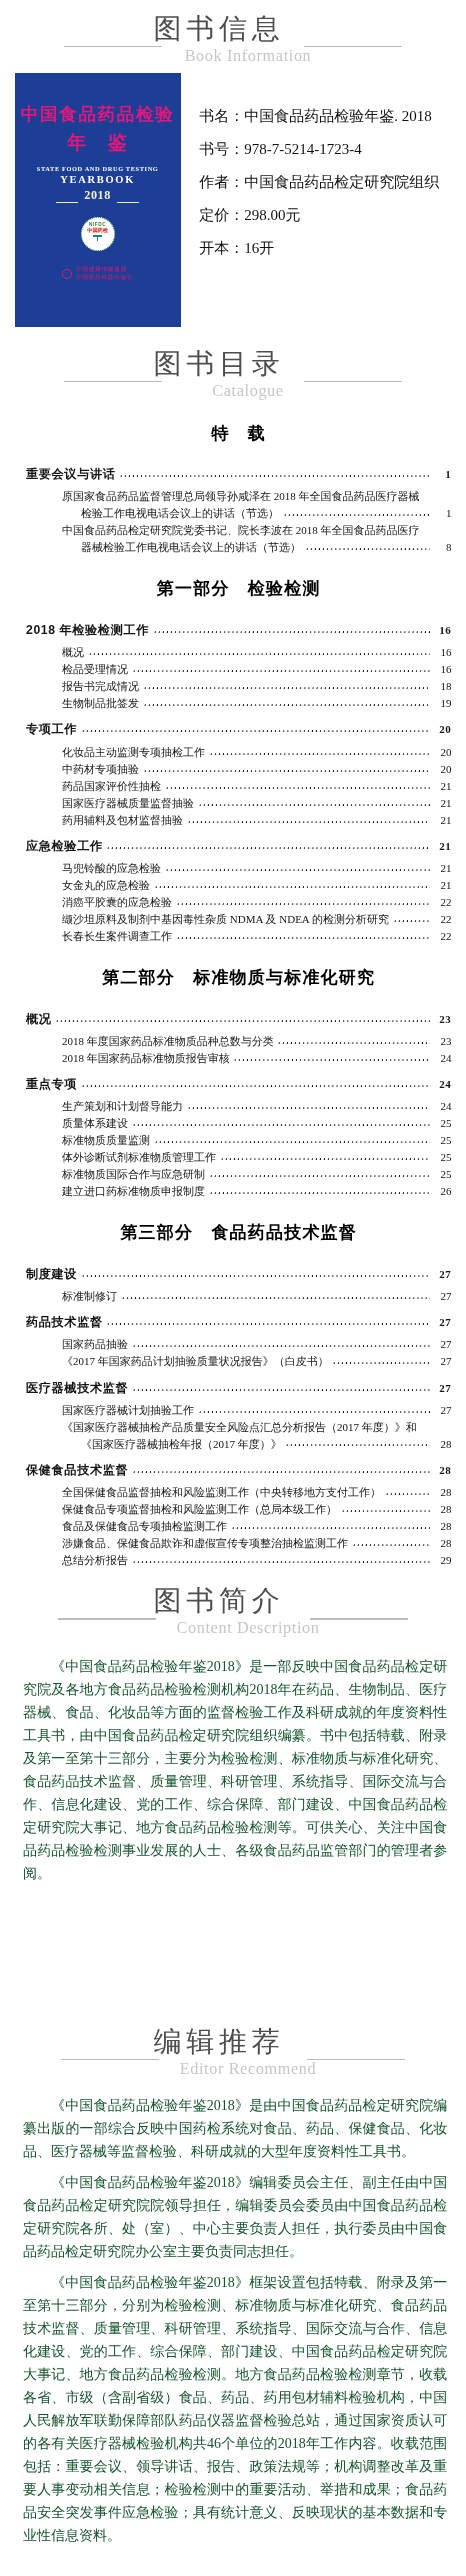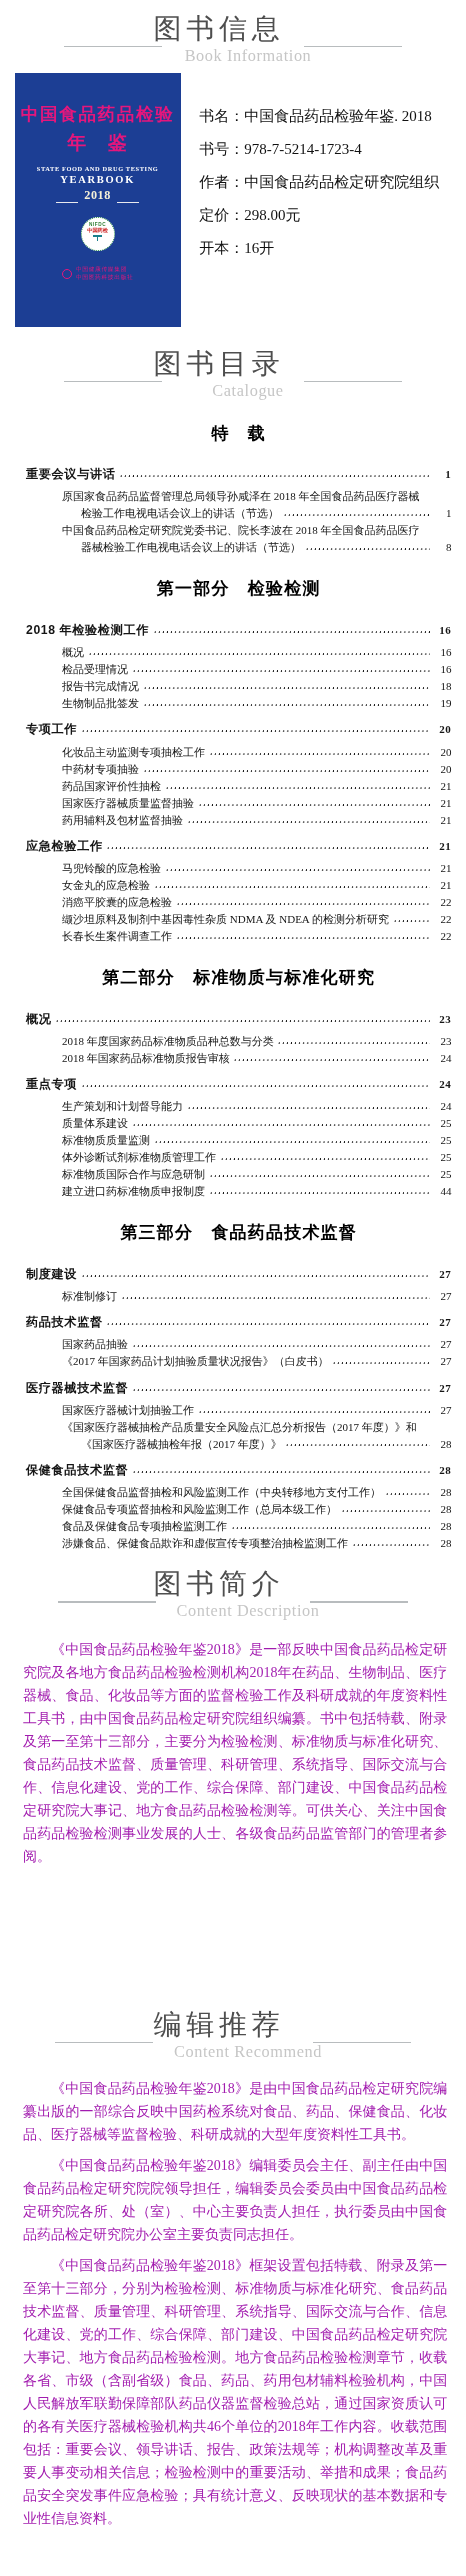--- a/index.html
+++ b/index.html
@@ -80,21 +80,21 @@
     background-size:4.1px 2.3px; background-repeat:repeat-x;
   }
   .toc-page { flex:0 0 auto; min-width:17.5px; text-align:right;
               font-family:"Liberation Serif","DejaVu Serif",serif; font-size:11px; }
 
   
   .paras { padding:0 18.7px 0 23px; }
   .paras-desc { margin-top:16.3px; }
   .paras-rec { margin-top:15px; }
   .para {
-    margin:0 0 8.2px 0; font-size:14px; line-height:23px; color:#a21caf;
+    margin:0 0 8.2px 0; font-size:14px; line-height:23px; color:#14532d;
     text-indent:2em; text-align:justify;
   }
 </style>
 </head>
 <body>
 
 <div class="page">
 
   <div class="sec-header hdr1">
     <div class="hline"></div>
@@ -339,21 +339,21 @@
 
   <div class="toc-row toc-l2">
     <span class="toc-text">标准物质国际合作与应急研制</span>
     <span class="toc-dots"></span>
     <span class="toc-page">25</span>
   </div>
 
   <div class="toc-row toc-l2">
     <span class="toc-text">建立进口药标准物质申报制度</span>
     <span class="toc-dots"></span>
-    <span class="toc-page">44</span>
+    <span class="toc-page">26</span>
   </div>
 
   <div class="toc-heading">第三部分　食品药品技术监督</div>
 
   <div class="toc-row toc-l1">
     <span class="toc-text">制度建设</span>
     <span class="toc-dots"></span>
     <span class="toc-page">27</span>
   </div>
 
@@ -427,40 +427,45 @@
     <span class="toc-dots"></span>
     <span class="toc-page">28</span>
   </div>
 
   <div class="toc-row toc-l2">
     <span class="toc-text">涉嫌食品、保健食品欺诈和虚假宣传专项整治抽检监测工作</span>
     <span class="toc-dots"></span>
     <span class="toc-page">28</span>
   </div>
 
+  <div class="toc-row toc-l2">
+    <span class="toc-text">总结分析报告</span>
+    <span class="toc-dots"></span>
+    <span class="toc-page">29</span>
+  </div>
 </div>
 
   <div class="sec-header hdr3">
     <div class="hline"></div>
     <div class="sec-titles">
       <div class="sec-cn">图书简介</div>
       <div class="sec-en">Content Description</div>
     </div>
     <div class="hline"></div>
   </div>
 
   <div class="paras paras-desc">
   <p class="para">《中国食品药品检验年鉴2018》是一部反映中国食品药品检定研究院及各地方食品药品检验检测机构2018年在药品、生物制品、医疗器械、食品、化妆品等方面的监督检验工作及科研成就的年度资料性工具书，由中国食品药品检定研究院组织编纂。书中包括特载、附录及第一至第十三部分，主要分为检验检测、标准物质与标准化研究、食品药品技术监督、质量管理、科研管理、系统指导、国际交流与合作、信息化建设、党的工作、综合保障、部门建设、中国食品药品检定研究院大事记、地方食品药品检验检测等。可供关心、关注中国食品药品检验检测事业发展的人士、各级食品药品监管部门的管理者参阅。</p>
 </div>
 
   <div class="sec-header hdr4">
     <div class="hline"></div>
     <div class="sec-titles">
       <div class="sec-cn">编辑推荐</div>
-      <div class="sec-en">Content Recommend</div>
+      <div class="sec-en">Editor Recommend</div>
     </div>
     <div class="hline"></div>
   </div>
 
   <div class="paras paras-rec">
   <p class="para">《中国食品药品检验年鉴2018》是由中国食品药品检定研究院编纂出版的一部综合反映中国药检系统对食品、药品、保健食品、化妆品、医疗器械等监督检验、科研成就的大型年度资料性工具书。</p>
 
   <p class="para">《中国食品药品检验年鉴2018》编辑委员会主任、副主任由中国食品药品检定研究院院领导担任，编辑委员会委员由中国食品药品检定研究院各所、处（室）、中心主要负责人担任，执行委员由中国食品药品检定研究院办公室主要负责同志担任。</p>
 
   <p class="para">《中国食品药品检验年鉴2018》框架设置包括特载、附录及第一至第十三部分，分别为检验检测、标准物质与标准化研究、食品药品技术监督、质量管理、科研管理、系统指导、国际交流与合作、信息化建设、党的工作、综合保障、部门建设、中国食品药品检定研究院大事记、地方食品药品检验检测。地方食品药品检验检测章节，收载各省、市级（含副省级）食品、药品、药用包材辅料检验机构，中国人民解放军联勤保障部队药品仪器监督检验总站，通过国家资质认可的各有关医疗器械检验机构共46个单位的2018年工作内容。收载范围包括：重要会议、领导讲话、报告、政策法规等；机构调整改革及重要人事变动相关信息；检验检测中的重要活动、举措和成果；食品药品安全突发事件应急检验；具有统计意义、反映现状的基本数据和专业性信息资料。</p>

